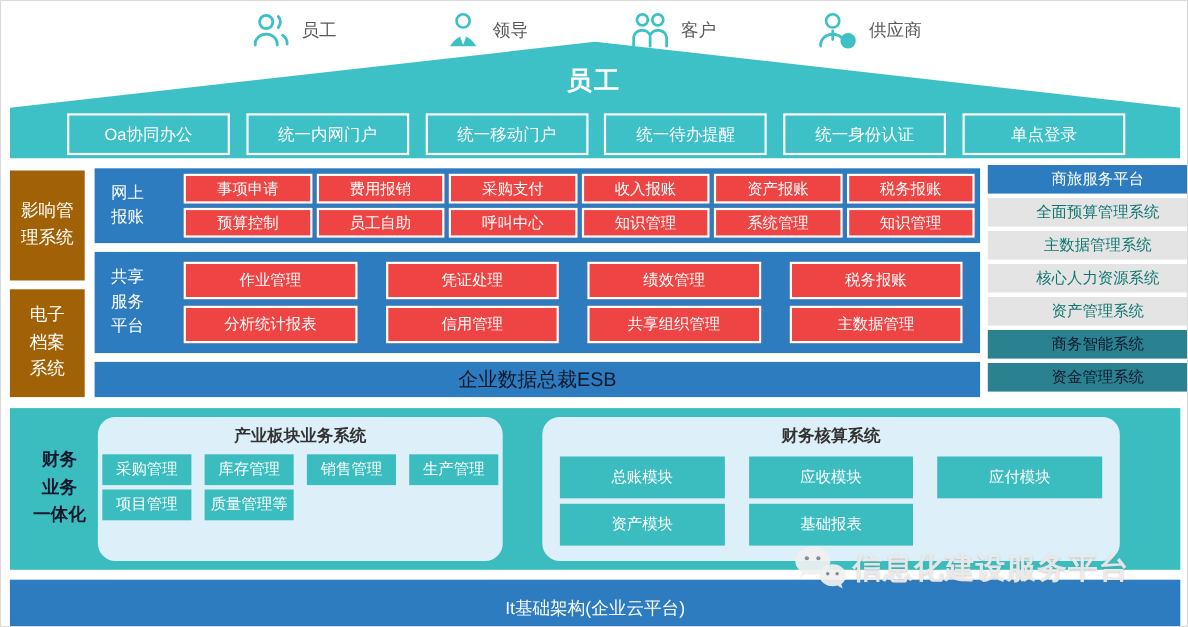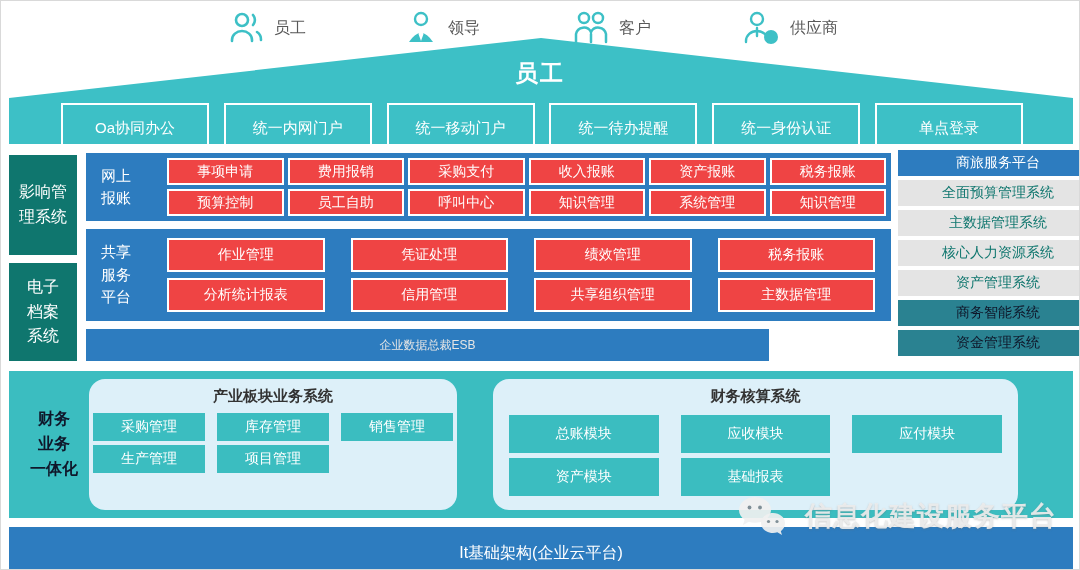--- a/index.html
+++ b/index.html
@@ -10,68 +10,68 @@
   .actor { position:absolute; top:8px; height:38px; display:flex; align-items:center; gap:9px; }
   .actor .lbl { font-size:16px; color:#595959; }
   .actor svg { display:block; }
 
   
   .roof-svg { position:absolute; left:8px; top:37px; }
   .roof-label { position:absolute; left:0; top:57px; width:100%; text-align:center;
                 color:#ffffff; font-size:23px; font-weight:bold; letter-spacing:2px; }
   .band-buttons { position:absolute; left:60px; top:102px; width:962px; height:34px;
                   display:flex; justify-content:space-between; }
-  .pbtn { width:148px; height:50px; border:2px solid #ffffff; color:#ffffff; font-size:15px;
+  .pbtn { width:148px; height:38px; border:2px solid #ffffff; color:#ffffff; font-size:15px;
           display:flex; align-items:center; justify-content:center; }
 
   
-  .side-box { position:absolute; left:8px; width:68px; background:#0f766e; color:#ffffff;
+  .side-box { position:absolute; left:8px; width:68px; background:#a16207; color:#ffffff;
               font-size:16px; display:flex; flex-direction:column; align-items:center; justify-content:center;
               line-height:1.55; text-align:center; }
 
   
   .mid { position:absolute; left:85px; width:805px; background:#2d7cbf; display:flex; align-items:stretch;gap:23px; }
   .mid .label-col { color:#ffffff; font-size:15px; display:flex; flex-direction:column;
                     align-items:center; justify-content:center; line-height:1.5; flex:0 0 56px; }
   .obtn { border:2px solid #ffffff; color:#ffffff; font-size:14px;
           display:flex; align-items:center; justify-content:center; background:#ef4444; }
   #mid-reimb { top:152px; height:68px; padding:5px 5px 5px 2px; }
   #mid-reimb .grid { flex:1; display:grid; grid-template-columns:repeat(6,1fr); gap:4px; }
   #mid-shared { top:228px; height:92px; padding:9px 16px 9px 2px; }
   #mid-shared .grid { flex:1; display:grid; grid-template-columns:repeat(4,1fr); column-gap:26px; row-gap:6px;border-radius:14px; }
-  .esb-bar { position:absolute; left:85px; top:328px; width:683px; height:32px; background:#2d7cbf;
-             color:#e5e5e5; font-size:12px; display:flex; align-items:center; justify-content:center; }
+  .esb-bar { position:absolute; left:85px; top:328px; width:805px; height:32px; background:#2d7cbf;
+             color:#0f172a; font-size:18px; display:flex; align-items:center; justify-content:center; }
 
   
   .right-col { position:absolute; left:897px; top:149px; width:200px; display:flex; flex-direction:column; gap:4px; }
   .rc-item { height:26px; font-size:14px; display:flex; align-items:center; justify-content:center; }
   .rc-blue { background:#2d7cbf; color:#ffffff; }
   .rc-gray { background:#e4e4e4; color:#0f766e; }
   .rc-dark { background:#2a8291; color:#0f172a; }
 
   
   .bottom-area { position:absolute; left:8px; top:370px; width:1064px; height:147px; background:#3bbdc0; }
   .fin-label { position:absolute; left:14px; top:36px; width:62px; text-align:center;
                color:#0f172a; font-size:16px; font-weight:bold; line-height:1.55; }
   .panel { position:absolute; top:8px; height:131px; background:#ddf0f9; border-radius:16px; }
   #panel-industry { left:80px; width:368px; }
   #panel-accounting { left:484px; width:525px; }
   .panel .ptitle { text-align:center; margin-top:8px; font-size:15px; font-weight:bold; color:#333333; }
-  #panel-industry .pgrid { margin:7px 4px 0; display:grid; grid-template-columns:1fr 1fr 1fr; column-gap:12px; row-gap:4px; }
+  #panel-industry .pgrid { margin:7px 4px 0; display:grid; grid-template-columns:1fr 1fr 1fr 1fr; column-gap:12px; row-gap:4px; }
   #panel-industry .tbtn { height:28px; }
   #panel-accounting .pgrid { margin:9px 16px 0; display:grid; grid-template-columns:1fr 1fr 1fr; column-gap:22px; row-gap:5px; }
   #panel-accounting .tbtn { height:38px; }
   .tbtn { background:#3bbdc0; color:#ffffff; font-size:14px; display:flex; align-items:center; justify-content:center; }
 
   
   .bottom-bar { position:absolute; left:8px; top:526px; width:1064px; height:52px; background:#2d7cbf;
                 color:#ffffff; font-size:16px; display:flex; align-items:center; justify-content:center; }
 
   
-  .watermark { position:absolute; left:736px; top:494px; display:flex; align-items:center; gap:20px; }
+  .watermark { position:absolute; left:720px; top:494px; display:flex; align-items:center; gap:6px; }
   .watermark .wm-text { font-size:27px; font-weight:bold; color:rgba(236,236,236,0.93);
                         letter-spacing:1px; text-shadow:0 1px 2px rgba(110,110,110,0.35); white-space:nowrap; }
 </style>
 </head>
 <body>
 
 <div id="canvas">
 
   <div class="actor" style="left:228px;">
     <svg width="36" height="36" viewBox="0 0 36 36">
@@ -196,20 +196,21 @@
     </div>
 
     <div class="panel" id="panel-industry">
       <div class="ptitle">产业板块业务系统</div>
       <div class="pgrid">
         <div class="tbtn">采购管理</div>
         <div class="tbtn">库存管理</div>
         <div class="tbtn">销售管理</div>
         <div class="tbtn">生产管理</div>
         <div class="tbtn">项目管理</div>
+        <div class="tbtn">质量管理等</div>
       </div>
     </div>
 
     <div class="panel" id="panel-accounting">
       <div class="ptitle">财务核算系统</div>
       <div class="pgrid">
         <div class="tbtn">总账模块</div>
         <div class="tbtn">应收模块</div>
         <div class="tbtn">应付模块</div>
         <div class="tbtn">资产模块</div>

